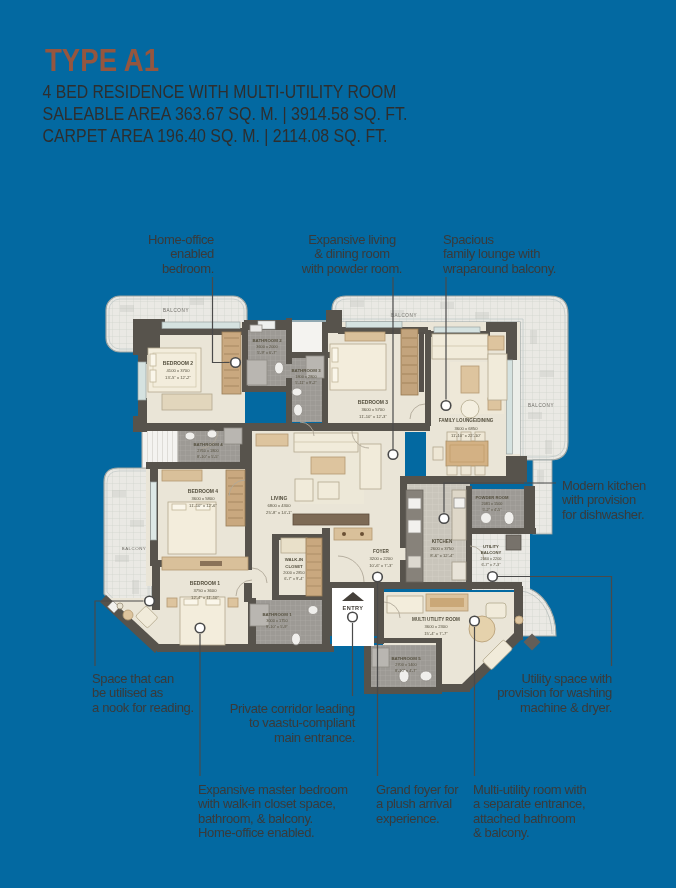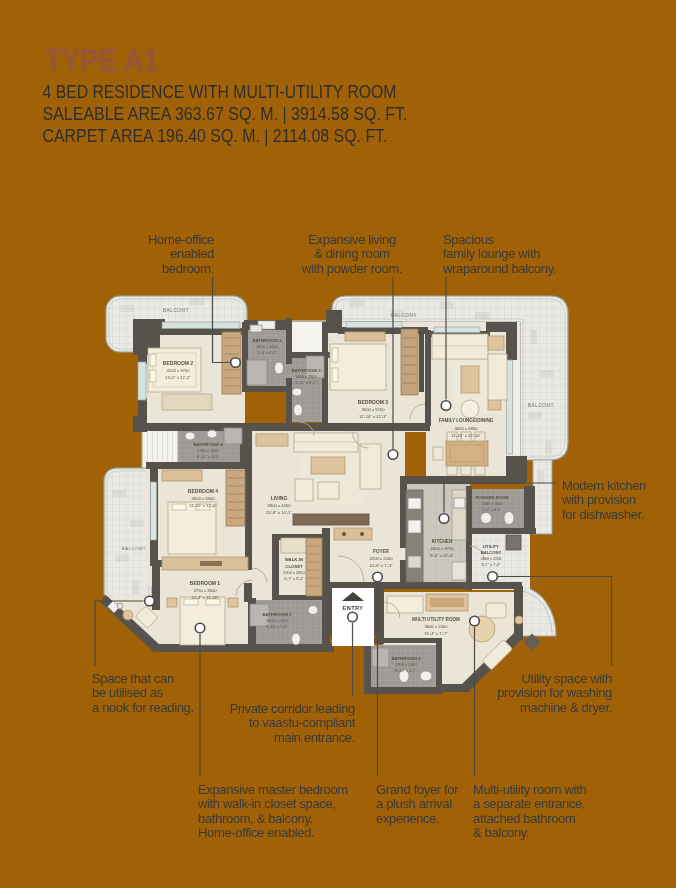--- a/index.html
+++ b/index.html
@@ -1,16 +1,16 @@
 <!DOCTYPE html>
 <html><head>
 <meta charset="utf-8">
 <style>
   html,body{margin:0;padding:0;background:#ffffff;}
-  #page{position:relative;width:676px;height:888px;background:#a16207;overflow:hidden;
+  #page{position:relative;width:676px;height:888px;background:#0369a1;overflow:hidden;
         font-family:"Liberation Sans", sans-serif;}
   svg text{font-family:"Liberation Sans", sans-serif;}
 </style>
 </head>
 <body>
 <div id="page">
 <svg width="676" height="888" viewBox="0 0 676 888" xmlns="http://www.w3.org/2000/svg">
 <defs>
   <pattern id="balc" width="7" height="7" patternUnits="userSpaceOnUse">
     <rect width="7" height="7" fill="#eae9e4"></rect>

